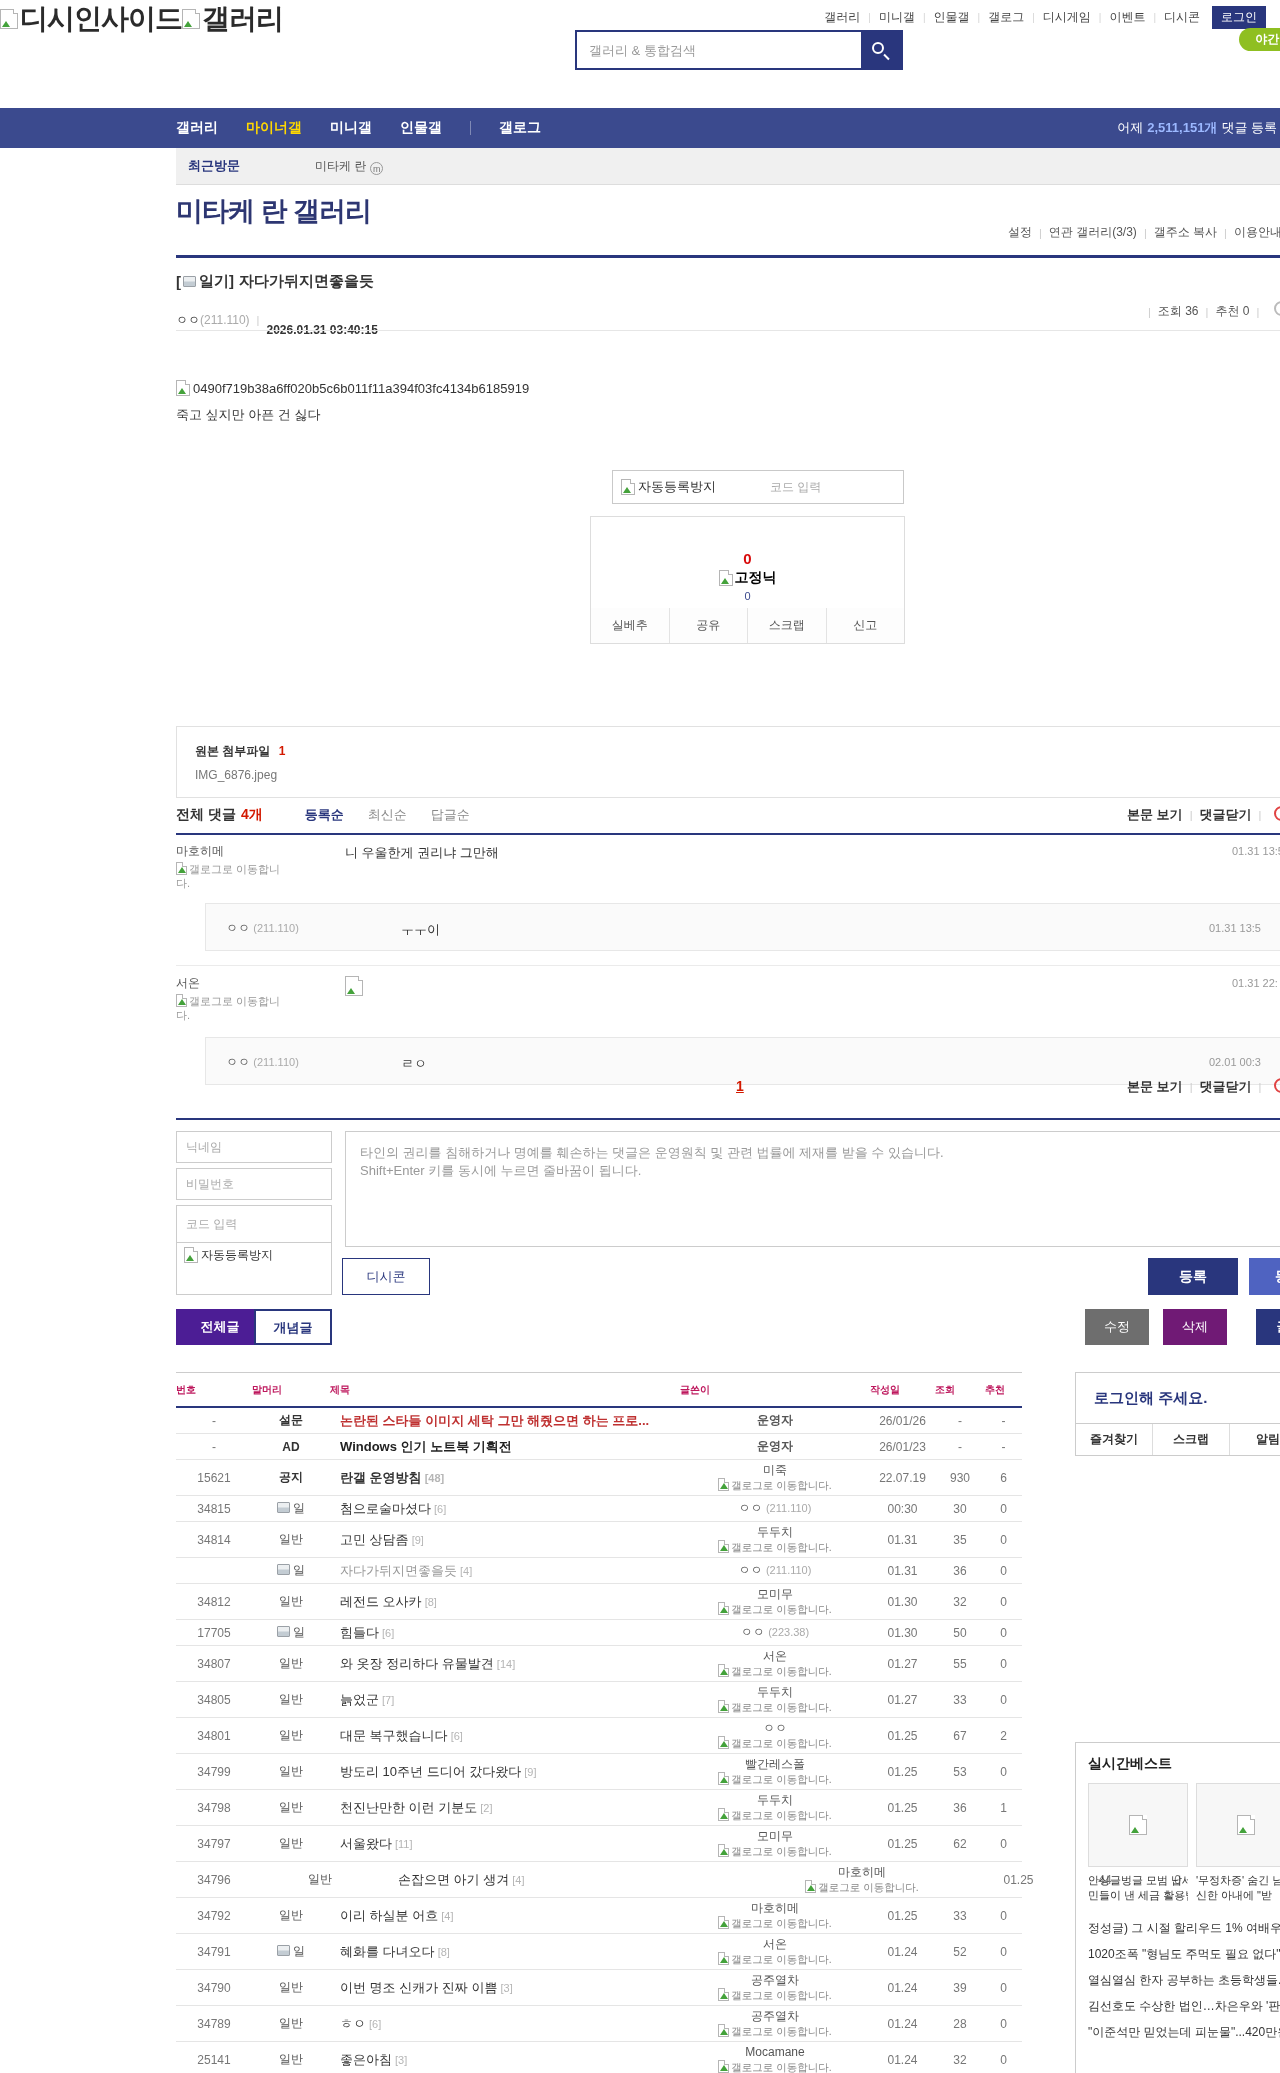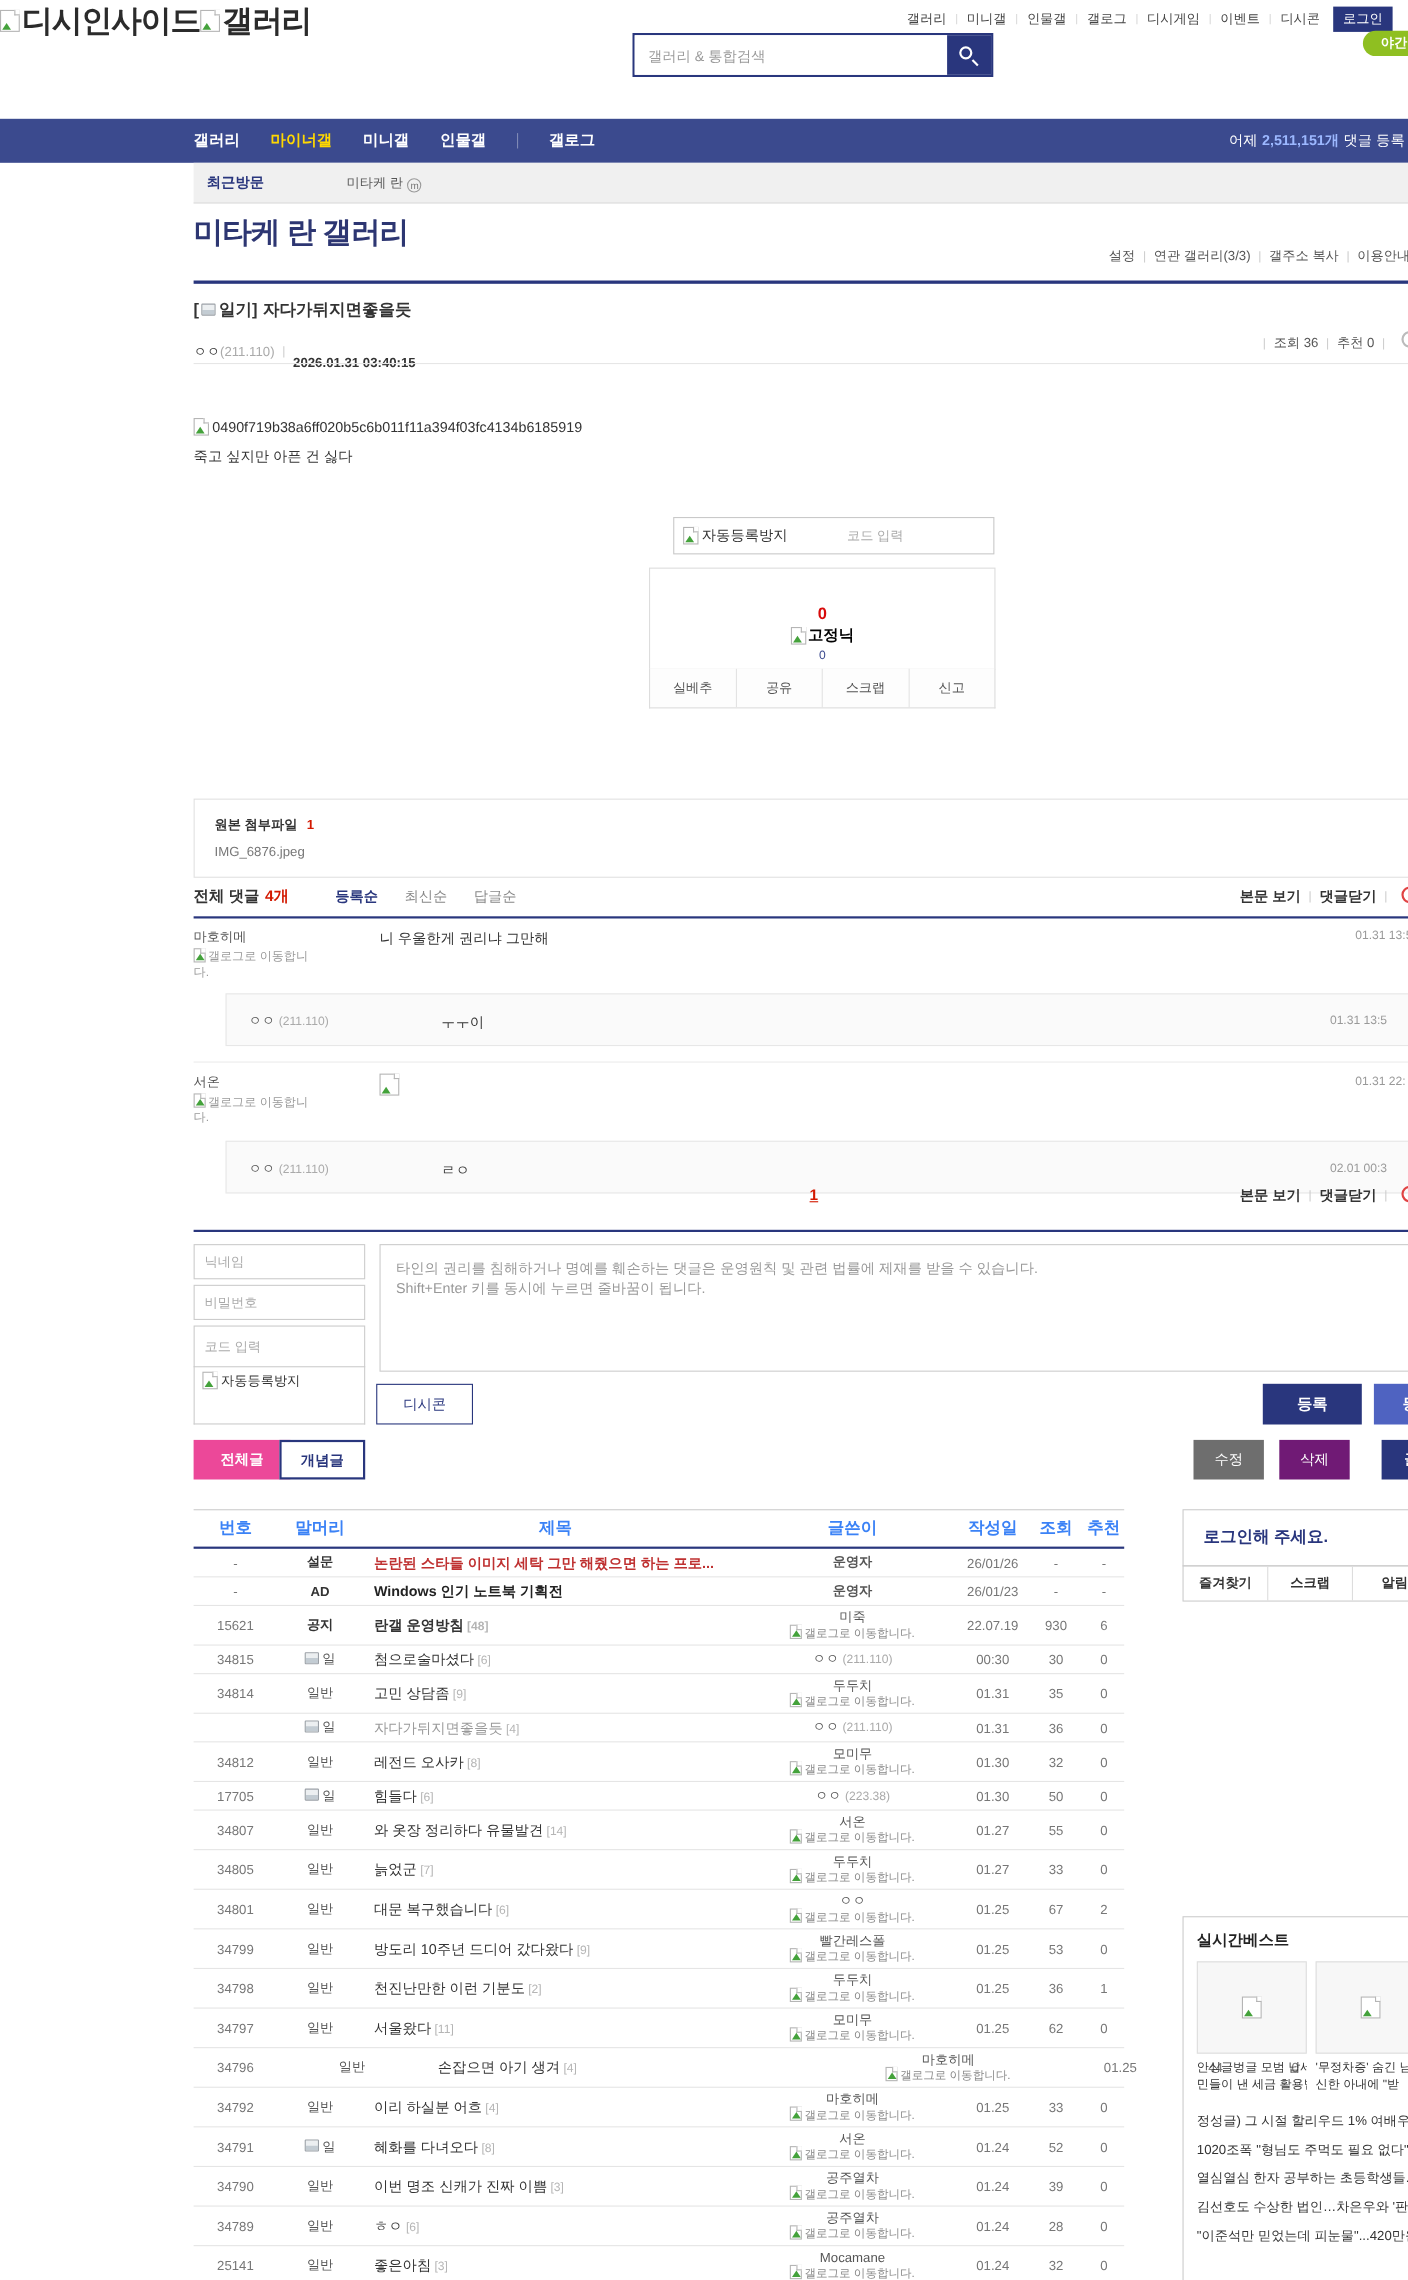--- a/index.html
+++ b/index.html
@@ -184,35 +184,35 @@
 #cf-submit { top:1258px; left:1148px; width:90px; height:37px; background:#29367d;
   color:#fff; font-size:14px; font-weight:bold; text-align:center; line-height:37px;
   cursor:pointer; }
 #cf-submit2 { top:1258px; left:1249px; width:80px; height:37px; background:#4f63c1;
   color:#fff; font-size:14px; font-weight:bold; text-align:center; line-height:37px;
   cursor:pointer; }
 
 
 .lbtn { position:absolute; top:1309px; height:36px; font-size:13px; font-weight:bold;
   text-align:center; line-height:34px; cursor:pointer; }
-#btn-all { left:176px; width:88px; background:#ec4899; color:#fff; line-height:36px; }
+#btn-all { left:176px; width:88px; background:#4c1d95; color:#fff; line-height:36px; }
 #btn-best { left:254px; width:78px; background:#fff; border:2px solid #29367d;
   color:#29367d; }
 #btn-edit { left:1085px; width:64px; background:#6e6e6e; color:#fff; font-weight:normal;
   line-height:36px; }
 #btn-del { left:1163px; width:64px; background:#701a75; color:#fff; font-weight:normal;
   line-height:36px; }
 #btn-write { left:1256px; width:80px; background:#29367d; color:#fff; line-height:36px; }
 
 
 #board { top:1372px; left:176px; width:846px; }
 .brow { display:grid; grid-template-columns:76px 78px 350px 190px 65px 50px 37px;
   align-items:center; border-bottom:1px solid #e5e5e5; }
 #board-head { height:36px; border-top:1px solid #ccc; border-bottom:2px solid #29367d; }
-#board-head .bh { font-size:15px; font-weight:bold; color:#3b82f6; text-align:center; }
+#board-head .bh { font-size:10px; font-weight:bold; color:#be185d; }
 .brow .c-no, .brow .c-date, .brow .c-view, .brow .c-rec { font-size:12px; color:#777;
   text-align:center; }
 .brow .c-head { font-size:12px; color:#555; text-align:center; }
 .brow .c-head.bold { font-weight:bold; color:#333; }
 .brow .c-title { font-size:13px; color:#333; padding-left:10px; white-space:nowrap;
   overflow:hidden; cursor:pointer; }
 .brow .c-title .cnt { font-size:11px; color:#b5b5b5; margin-left:3px; }
 .brow.survey .c-title { color:#bf3131; font-weight:bold; }
 .brow.ad .c-title { color:#222; font-weight:bold; }
 .brow.notice .c-title { font-weight:bold; }

